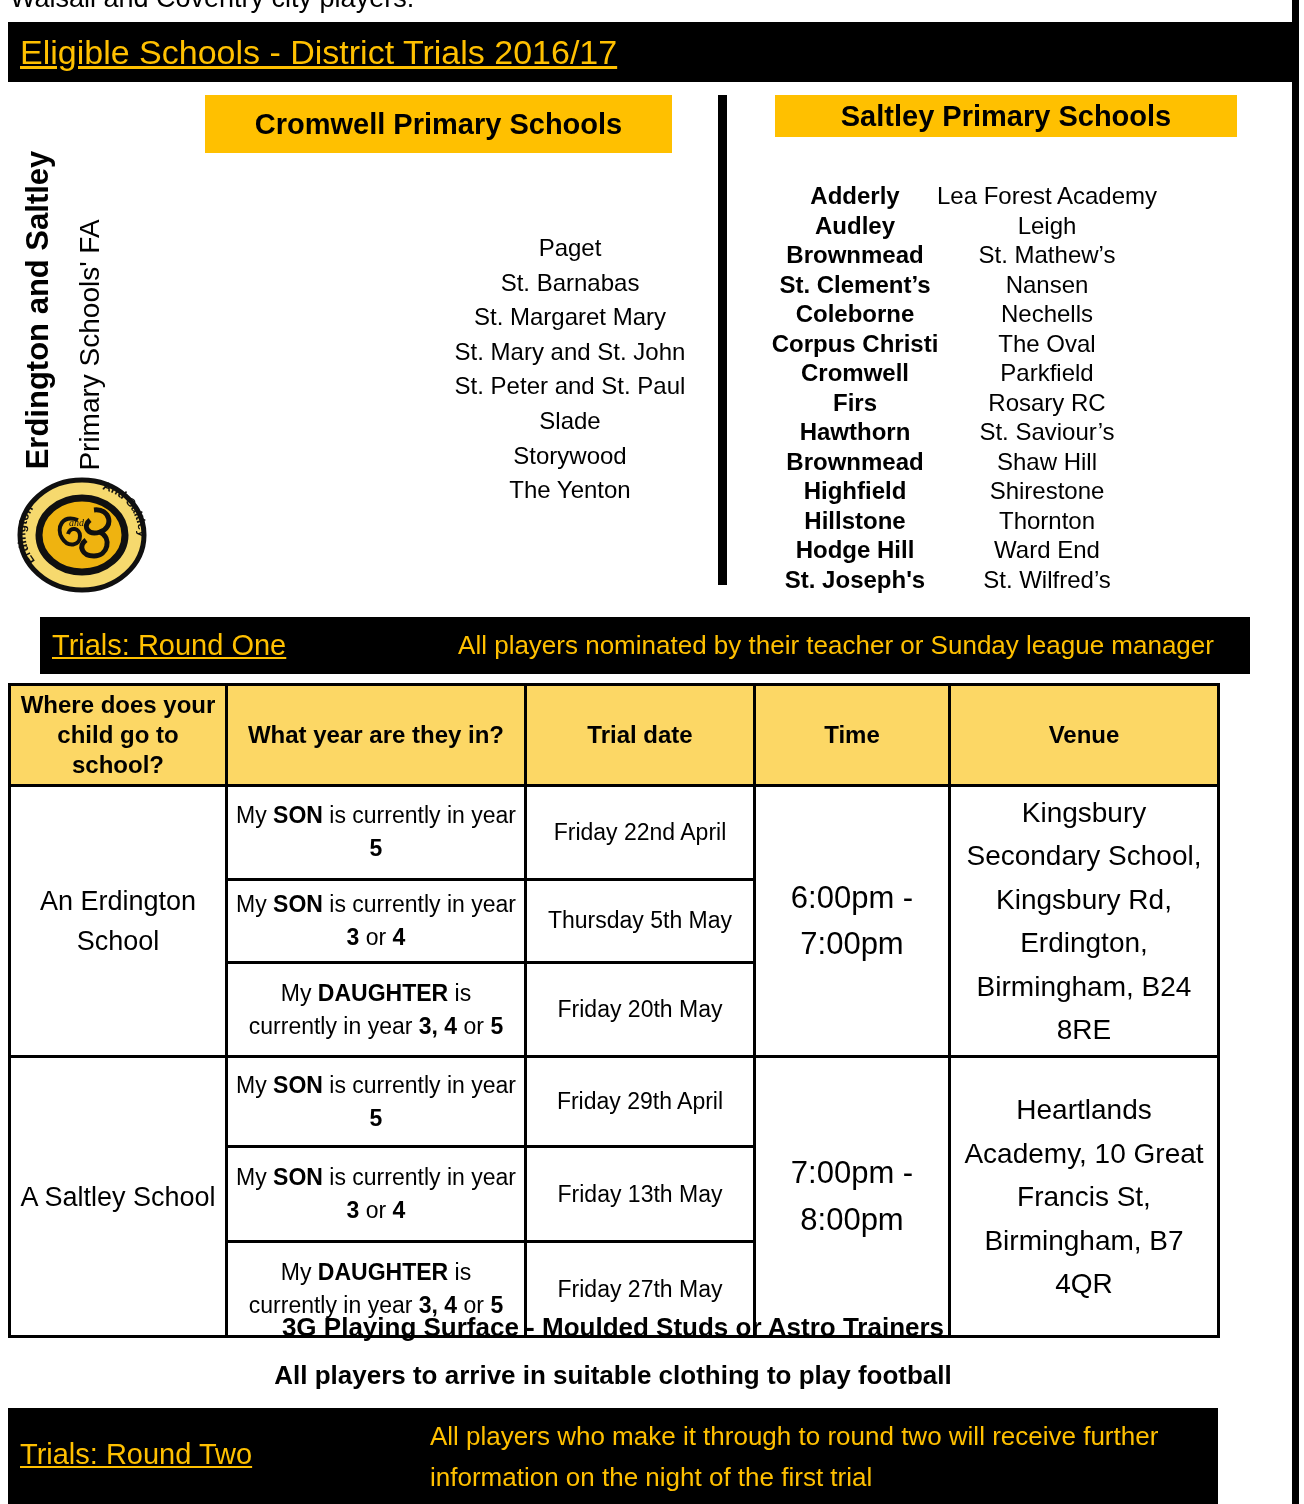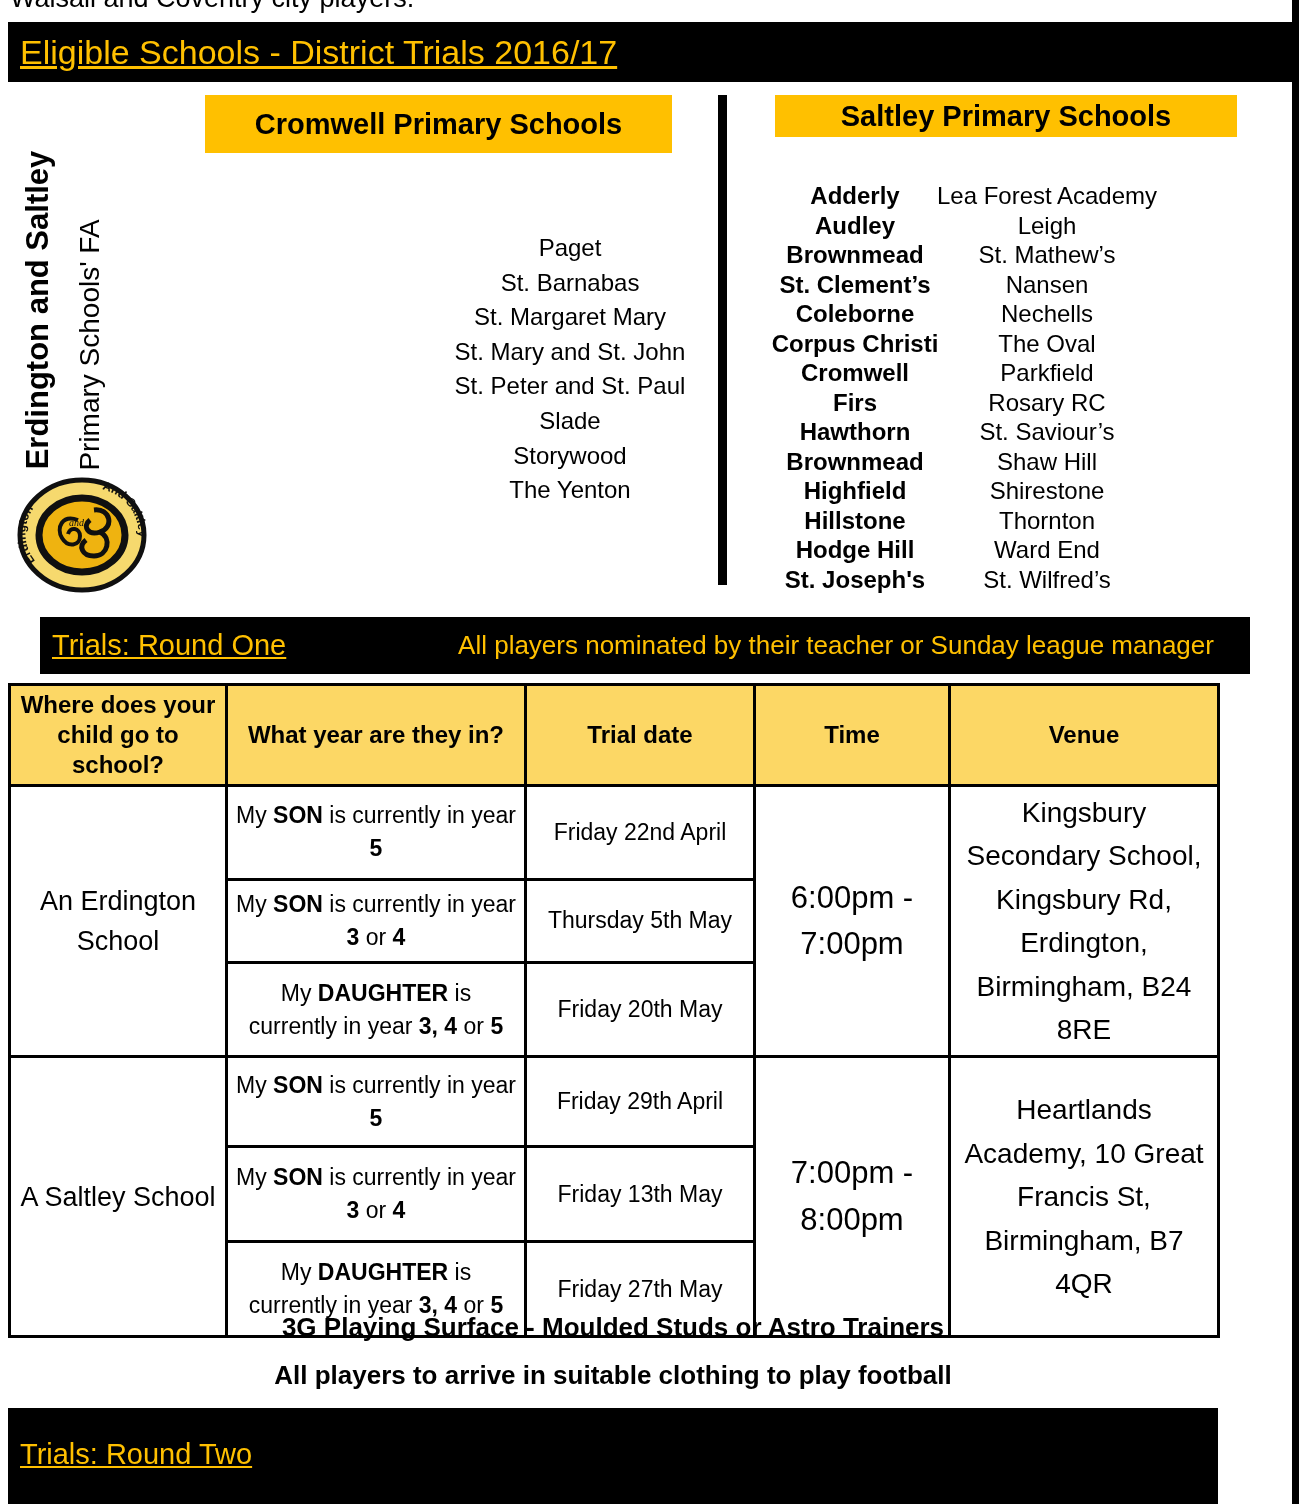--- a/index.html
+++ b/index.html
@@ -206,15 +206,16 @@
       </tr>
     </tbody>
       </table>
   </div>
 
   <div id="note1" class="abs note-line">3G Playing Surface  -  Moulded Studs or Astro Trainers</div>
   <div id="note2" class="abs note-line">All players to arrive in suitable clothing to play football</div>
 
   <div id="round2" class="abs black-banner">
     <span class="lbl">Trials: Round Two</span>
+    <span class="note">All players who make it through to round two will receive further information on the night of the first trial</span>
   </div>
 
 </div>
 
 </body></html>

